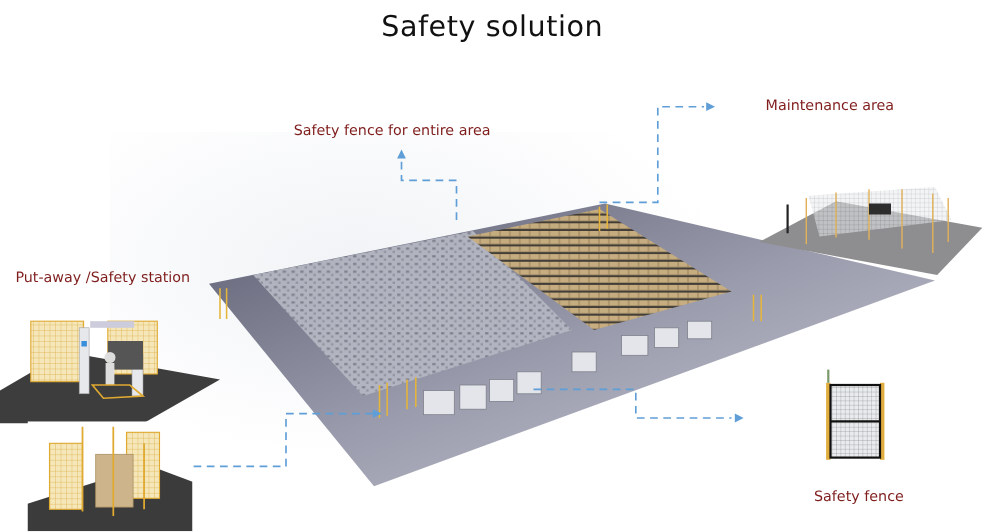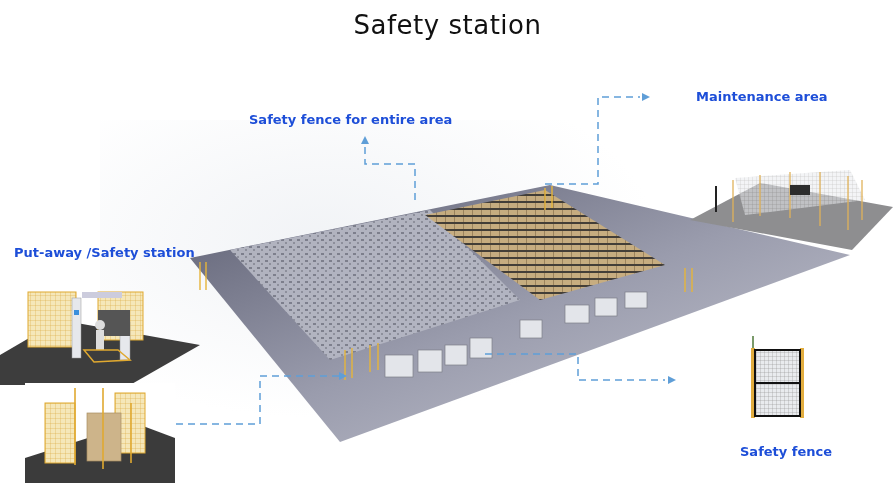--- a/index.html
+++ b/index.html
@@ -6,35 +6,35 @@
     body {
       width:895px; height:484px; position:relative; overflow:hidden;
       background:#ffffff;
       font-family:"DejaVu Sans", "Liberation Sans", sans-serif;
     }
     .title {
       position:absolute; left:0; top:10px; width:895px; text-align:center;
       font-size:26px; font-weight:500; color:#111; letter-spacing:0.5px;
     }
     .label {
-      position:absolute; color:#1d4ed8; font-size:13px; font-weight:bold; white-space:nowrap;
+      position:absolute; color:#7f1d1d; font-size:13px; font-weight:normal; white-space:nowrap;
     }
     .bgfade {
       position:absolute; left:100px; top:120px; width:560px; height:300px;
       background:radial-gradient(ellipse at 40% 40%, #f1f3f6 0%, #ffffff 70%);
     }
     svg.scene { position:absolute; left:0; top:0; }
     .inset { position:absolute; overflow:hidden; }
   </style>
 </head>
 <body>
 
 <div class="bgfade"></div>
 
-<div class="title">Safety station</div>
+<div class="title">Safety solution</div>
 
 <svg class="scene" width="895" height="484" viewBox="0 0 895 484">
   <defs>
     <linearGradient id="floorGrad" x1="0" y1="0" x2="1" y2="1">
       <stop offset="0" stop-color="#5d5f72"></stop>
       <stop offset="0.5" stop-color="#9a9cad"></stop>
       <stop offset="1" stop-color="#c9cad4"></stop>
     </linearGradient>
     <pattern id="shelfPat" width="8" height="7" patternUnits="userSpaceOnUse">
       <rect width="8" height="7" fill="#b4b6c2"></rect>
@@ -138,16 +138,16 @@
   <rect x="20" y="20" width="30" height="60" fill="url(#yMesh)" stroke="#e0a930" stroke-width="1"></rect>
   <rect x="90" y="10" width="30" height="60" fill="url(#yMesh)" stroke="#e0a930" stroke-width="1"></rect>
   <rect x="62" y="30" width="34" height="48" fill="#cdb48a" stroke="#a88e60" stroke-width="0.7"></rect>
   <g stroke="#e0a930" stroke-width="1.6">
     <line x1="50" y1="5" x2="50" y2="82"></line>
     <line x1="78" y1="5" x2="78" y2="86"></line>
     <line x1="106" y1="20" x2="106" y2="80"></line>
   </g>
 </svg>
 
-<div class="label" style="left:249px;top:112px">Safety fence for entire area</div>
+<div class="label" style="left:267px;top:112px">Safety fence for entire area</div>
 <div class="label" style="left:696px;top:89px">Maintenance area</div>
 <div class="label" style="left:14px;top:245px">Put-away /Safety station</div>
 <div class="label" style="left:740px;top:444px">Safety fence</div>
 
 </body></html>

